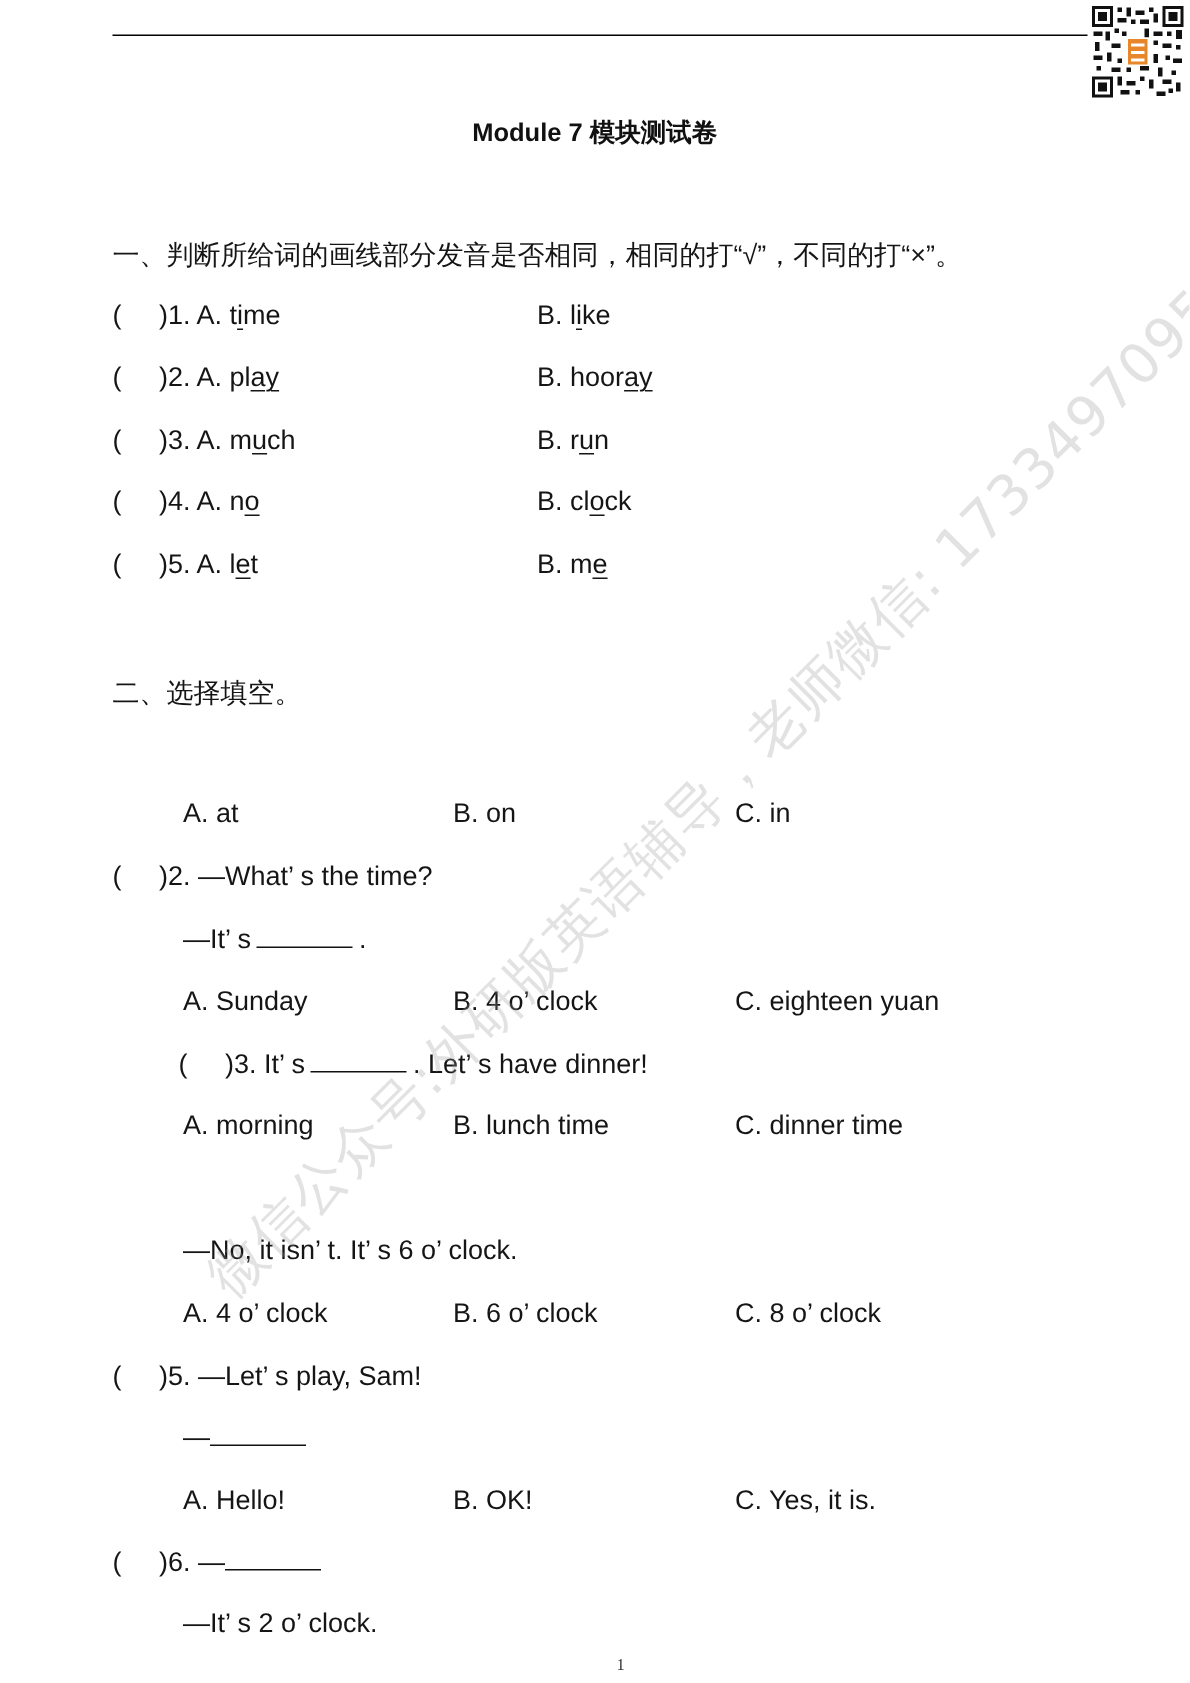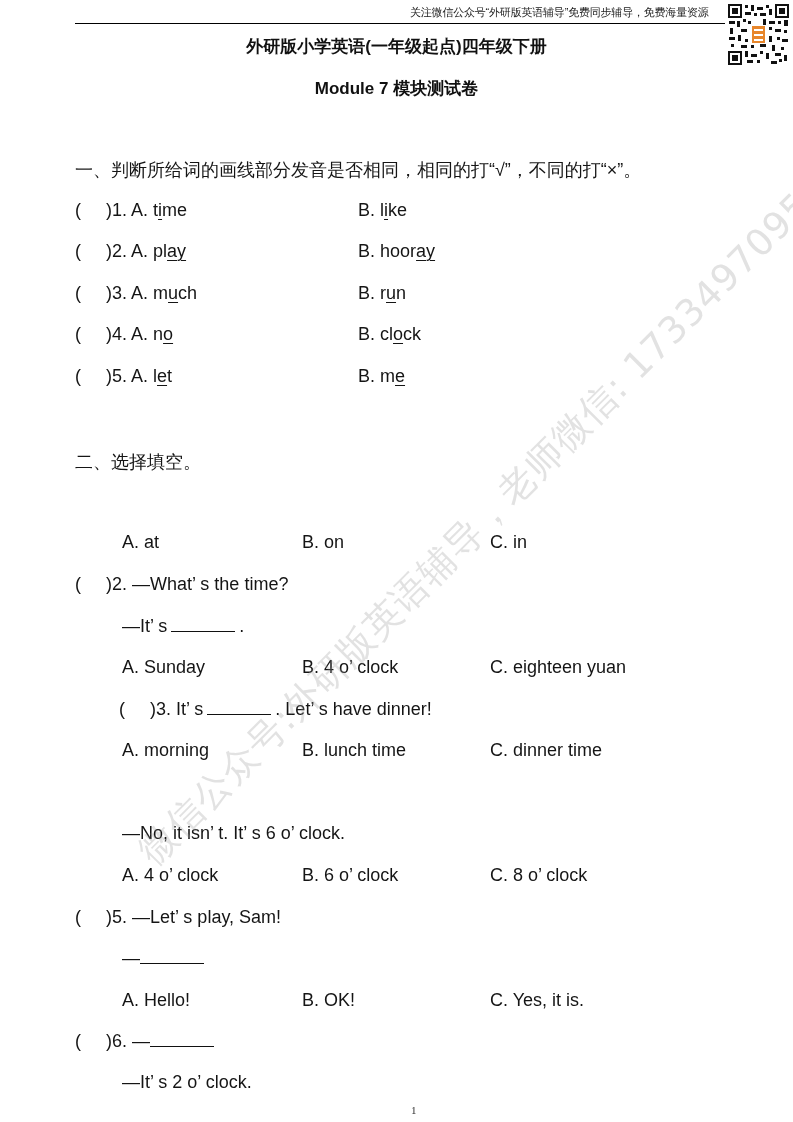--- a/index.html
+++ b/index.html
@@ -116,21 +116,20 @@
       font-size: 11px;
       font-family: "Liberation Serif", serif;
       color: #333;
     }
   </style>
 </head>
 <body>
 
 <div class="page">
 
-  <div class="header-note">关注微信公众号“外研版英语辅导”免费同步辅导，免费海量资源</div>
   <div class="header-rule"></div>
   <svg class="qr" viewBox="0 0 63 63" xmlns="http://www.w3.org/2000/svg">
     <rect x="0" y="0" width="63" height="63" fill="#fff"></rect>
 
     <rect x="1" y="1" width="14" height="14" fill="#111"></rect>
       <rect x="3" y="3" width="10" height="10" fill="#fff"></rect>
       <rect x="5" y="5" width="6" height="6" fill="#111"></rect>
     <rect x="48" y="1" width="14" height="14" fill="#111"></rect>
       <rect x="50" y="3" width="10" height="10" fill="#fff"></rect>
       <rect x="52" y="5" width="6" height="6" fill="#111"></rect>
@@ -184,21 +183,20 @@
         <rect x="52" y="56" width="3" height="3"></rect>
     </g>
 
     <rect x="24" y="22" width="15" height="19" fill="#fff"></rect>
     <rect x="25" y="23" width="13" height="17" fill="#e8862a"></rect>
     <rect x="27" y="26" width="9" height="2" fill="#fff"></rect>
     <rect x="27" y="31" width="9" height="2" fill="#fff"></rect>
     <rect x="27" y="36" width="9" height="2" fill="#fff"></rect>
   </svg>
 
-  <div class="title title-1">外研版小学英语(一年级起点)四年级下册</div>
   <div class="title title-2">Module 7 模块测试卷</div>
 
   <div class="section-heading" style="top:158px;">一、判断所给词的画线部分发音是否相同，相同的打“√”，不同的打“×”。</div>
 
   <div class="line" style="left:75px; top:200px;">
     <span class="paren">(     )</span><span>1. A. </span><span>t</span><span class="u">i</span><span>me</span>
   </div>
   <div class="line" style="left:358px; top:200px;">
     <span>B. </span><span>l</span><span class="u">i</span><span>ke</span>
   </div>

